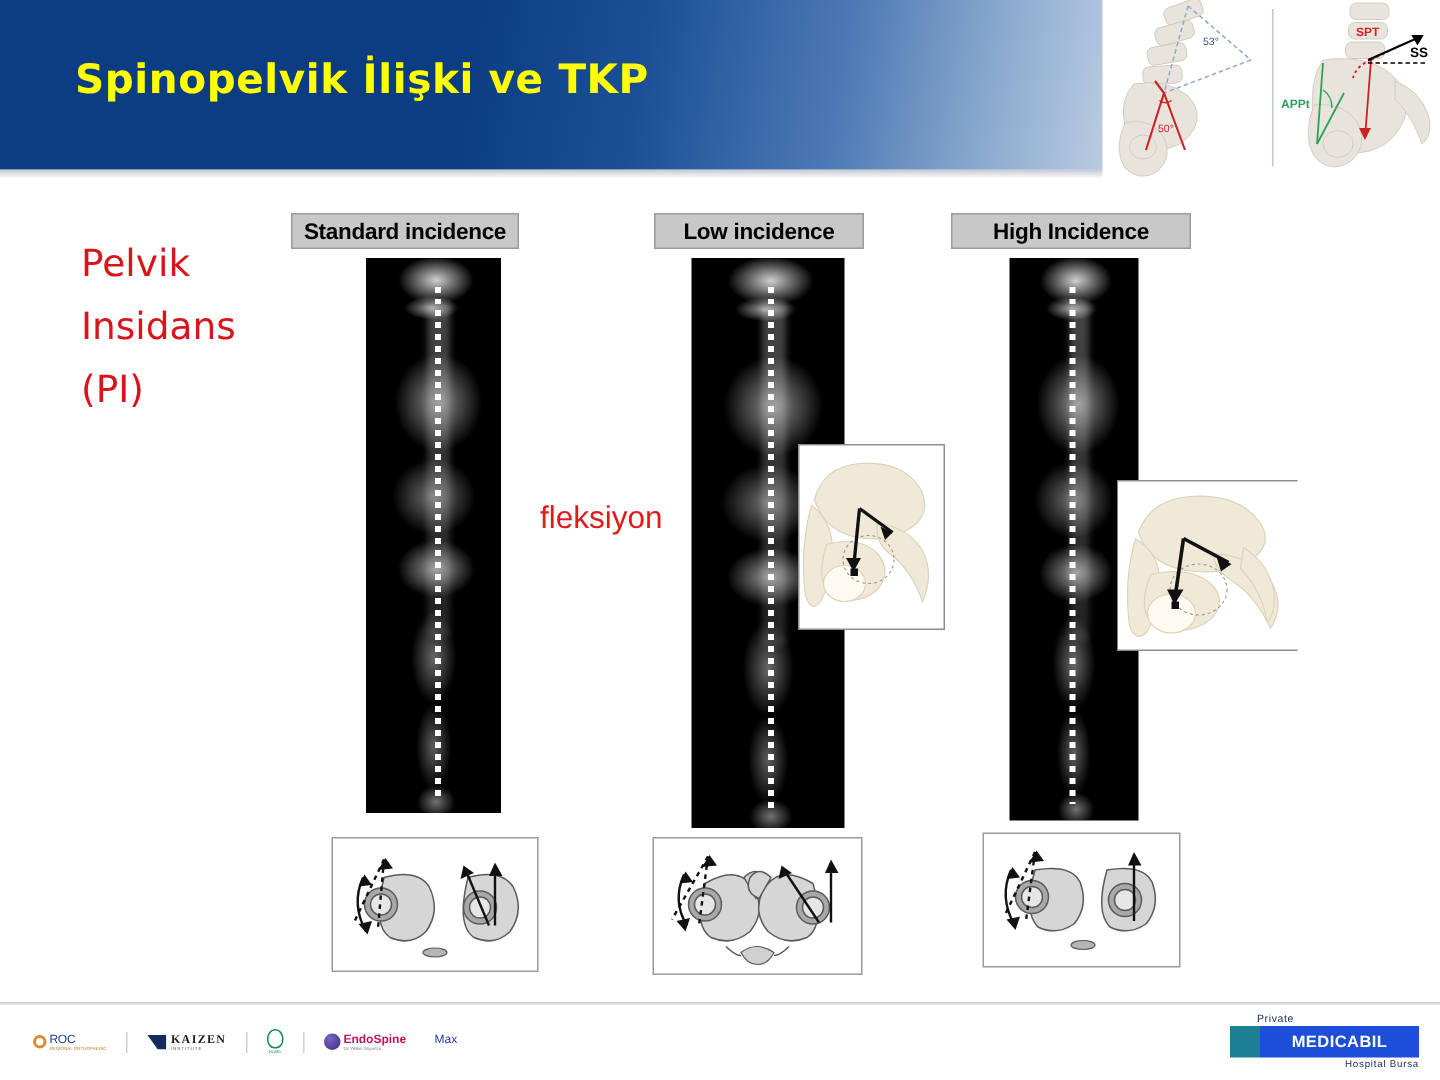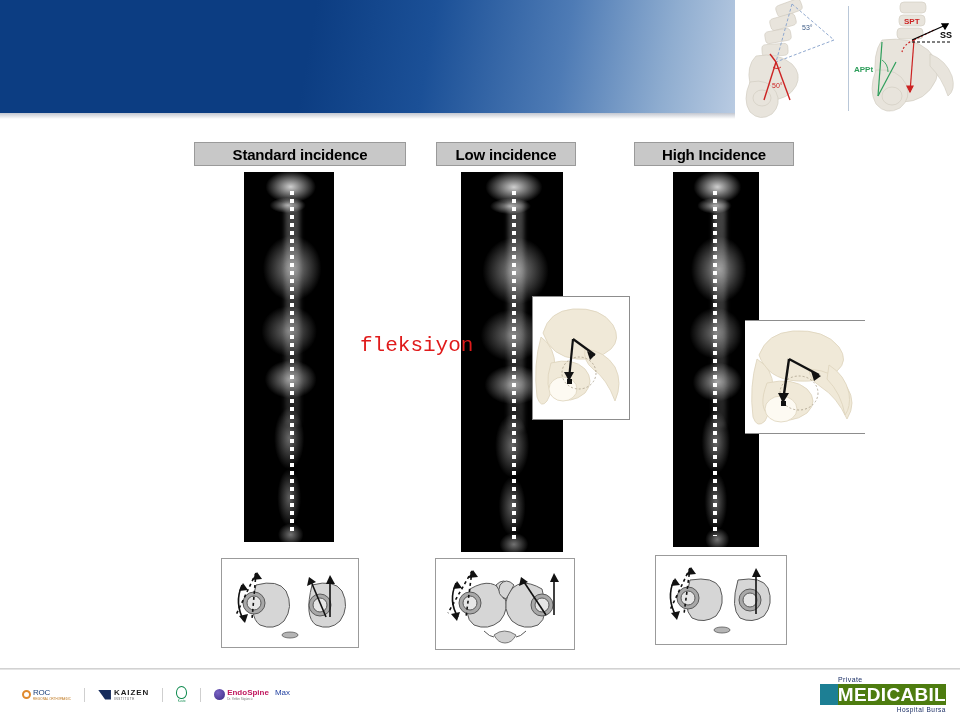--- a/index.html
+++ b/index.html
@@ -50,21 +50,21 @@
     position:absolute;height:24px;
     background:#c8c8c8;
     border:1px solid #9a9a9a;
     color:#000;
     font-size:15px;font-weight:bold;
     font-family:"Liberation Sans",sans-serif;
     display:flex;align-items:center;justify-content:center;
     letter-spacing:-.2px;
     box-sizing:border-box;
   }
-  .chip.c1{left:194px;top:142px;width:212px;}
+  .chip.c1{left:194px;top:142px;width:152px;}
   .chip.c2{left:436px;top:142px;width:140px;}
   .chip.c3{left:634px;top:142px;width:160px;}
 
   
   .xray{position:absolute;background:#000;overflow:hidden;}
   .xray.x1{left:244px;top:172px;width:90px;height:370px;}
   .xray.x2{left:461px;top:172px;width:102px;height:380px;}
   .xray.x3{left:673px;top:172px;width:86px;height:375px;}
 
   .body-silhouette{
@@ -95,21 +95,21 @@
 
   
   .pelvis-inset{position:absolute;background:#ffffff;}
   .pelvis-inset.i2{left:532px;top:296px;width:96px;height:122px;border:1px solid #8d8d8d;}
   .pelvis-inset.i3{left:745px;top:320px;width:120px;height:112px;border-top:1px solid #8d8d8d;border-bottom:1px solid #8d8d8d;}
   .pelvis-art{position:absolute;inset:0;}
 
   
   .red-label{
     position:absolute;color:#e01b1b;
-    font-family:Liberation Mono, monospace;
+    font-family:Liberation Sans, sans-serif;
     font-size:21px;white-space:nowrap;
   }
   .red-label.fleksiyon{left:360px;top:334px;}
   .red-label.ekstansiyon{left:750px;top:430px;}
 
   
   .schem{position:absolute;background:#fff;border:1px solid #9b9b9b;}
   .schem.s1{left:221px;top:558px;width:136px;height:88px;}
   .schem.s2{left:435px;top:558px;width:138px;height:90px;}
   .schem.s3{left:655px;top:555px;width:130px;height:88px;}
@@ -119,47 +119,48 @@
     background:linear-gradient(180deg,#c9c9c9,#ededed);}
   .footer-logos{position:absolute;left:22px;top:686px;display:flex;align-items:center;gap:13px;}
   .logo-roc{display:flex;align-items:center;gap:2px;}
   .logo-roc .ring{width:9px;height:9px;border:2px solid #e08a2e;border-radius:50%;box-sizing:border-box;}
   .logo-roc .txt{font-size:8px;font-weight:normal;color:#1a3f7a;letter-spacing:-.2px;}
   .logo-roc .sub{font-size:3px;color:#c0781f;}
   .vsep{width:1px;height:14px;background:#cfcfcf;}
   .logo-kaizen{display:flex;align-items:center;gap:3px;}
   .logo-kaizen .tri{width:13px;height:10px;background:#152b5c;
      clip-path:polygon(0 0,100% 0,100% 100%,55% 100%);}
-  .logo-kaizen .kz{font-size:8px;font-weight:bold;color:#1d1d1d;letter-spacing:.9px;font-family:Liberation Sans, sans-serif;}
+  .logo-kaizen .kz{font-size:8px;font-weight:bold;color:#1d1d1d;letter-spacing:.9px;font-family:Liberation Serif, serif;}
   .logo-kaizen .kzs{font-size:3px;color:#555;letter-spacing:.6px;}
   .logo-kusto{display:flex;flex-direction:column;align-items:center;}
   .logo-kusto .glyph{width:11px;height:13px;border:1.5px solid #0e8a4e;border-radius:50% 50% 45% 45%;box-sizing:border-box;}
   .logo-kusto .nm{font-size:3px;color:#0e8a4e;}
   .logo-esm{display:flex;align-items:center;gap:2px;}
   .logo-esm .ball{width:11px;height:11px;border-radius:50%;
      background:radial-gradient(circle at 35% 32%,#7a63c4,#3b2a85);}
   .logo-esm .w1{font-size:8px;font-weight:bold;color:#c0175d;}
   .logo-esm .w2{font-size:8px;font-weight:normal;color:#1f3fa0;}
   .logo-esm .tag{font-size:3px;color:#777;}
 
   .medicabil{position:absolute;left:820px;top:676px;width:126px;}
   .medicabil .private{font-size:7px;color:#1b2f66;margin-left:18px;letter-spacing:.4px;}
   .medicabil .bar{display:flex;align-items:stretch;height:21px;margin-top:1px;}
   .medicabil .sq{width:20px;background:#1d7f94;}
-  .medicabil .name{flex:1;background:#4d7c0f;color:#fff;font-size:19px;font-weight:bold;
+  .medicabil .name{flex:1;background:#1d4ed8;color:#fff;font-size:11px;font-weight:bold;
      display:flex;align-items:center;justify-content:center;letter-spacing:.3px;}
   .medicabil .hosp{font-size:6.5px;color:#12265e;text-align:right;margin-top:1px;letter-spacing:.5px;}
 </style>
 </head>
 <body>
 
 <div id="slide">
 
   <div class="banner"></div>
   <div class="banner-shadow"></div>
+  <div class="banner-title">Spinopelvik İlişki ve TKP</div>
 
   <div class="topfigs">
 
     <svg class="topfig a" viewBox="0 0 110 118">
       <g fill="#e8e4dc" stroke="#cfc9bd" stroke-width="0.6">
         <rect x="40" y="2" width="26" height="12" rx="4" transform="rotate(-20 53 8)"></rect>
         <rect x="34" y="16" width="26" height="12" rx="4" transform="rotate(-16 47 22)"></rect>
         <rect x="29" y="30" width="26" height="12" rx="4" transform="rotate(-10 42 36)"></rect>
         <rect x="26" y="44" width="26" height="12" rx="4" transform="rotate(-4 39 50)"></rect>
         <path d="M20 56 q22 -4 36 8 q10 10 4 22 q-8 14 -26 14 q-16 0 -20 -16 q-4 -18 6 -28 z"></path>
@@ -208,20 +209,25 @@
       <text x="88" y="38" font-size="9" font-weight="bold" fill="#000" font-family="Liberation Sans, sans-serif">SS</text>
       <g stroke="#2e9e5b" stroke-width="1.2" fill="none">
         <path d="M30 42 L26 96"></path>
         <path d="M26 96 L44 62" stroke-dasharray="0"></path>
         <path d="M30 60 q6 4 6 12" stroke-width="0.9"></path>
       </g>
       <text x="2" y="72" font-size="8" font-weight="bold" fill="#2e9e5b" font-family="Liberation Sans, sans-serif">APPt</text>
     </svg>
   </div>
 
+  <div class="pi-caption">
+    <div>Pelvik</div>
+    <div>Insidans</div>
+    <div>(PI)</div>
+  </div>
 
   <div class="chip c1">Standard incidence</div>
   <div class="chip c2">Low incidence</div>
   <div class="chip c3">High Incidence</div>
 
   <div class="xray x1">
     <div class="body-silhouette"></div>
     <div class="spine-shade"></div>
     <div class="plumb p1"></div>
   </div>
@@ -397,21 +403,21 @@
     </div>
     <div class="vsep"></div>
     <div class="logo-kusto">
       <div class="glyph"></div>
       <div class="nm">Kusto</div>
     </div>
     <div class="vsep"></div>
     <div class="logo-esm">
       <div class="ball"></div>
       <div>
-        <div style="display:flex;gap:6px;">
+        <div style="display:flex;gap:19px;">
           <span class="w1">EndoSpine</span>
           <span class="w2">Max</span>
         </div>
         <div class="tag">Dr. Yetkin Söyüncü</div>
       </div>
     </div>
   </div>
 
   <div class="medicabil">
     <div class="private">Private</div>

